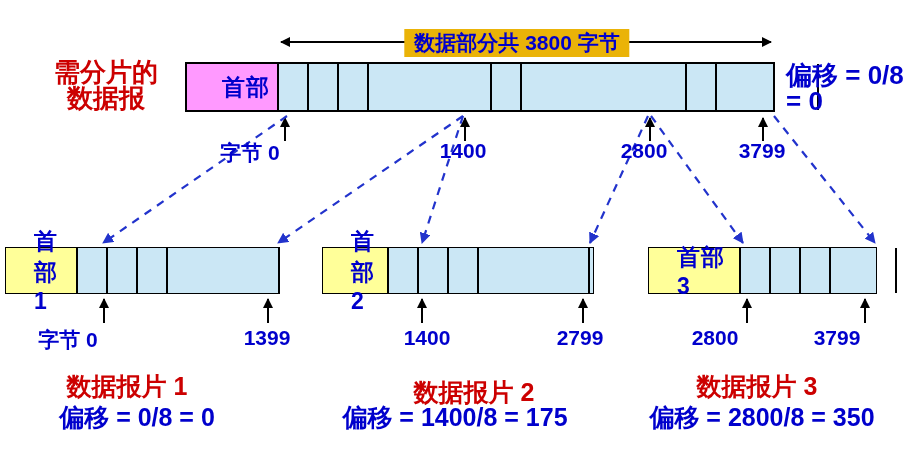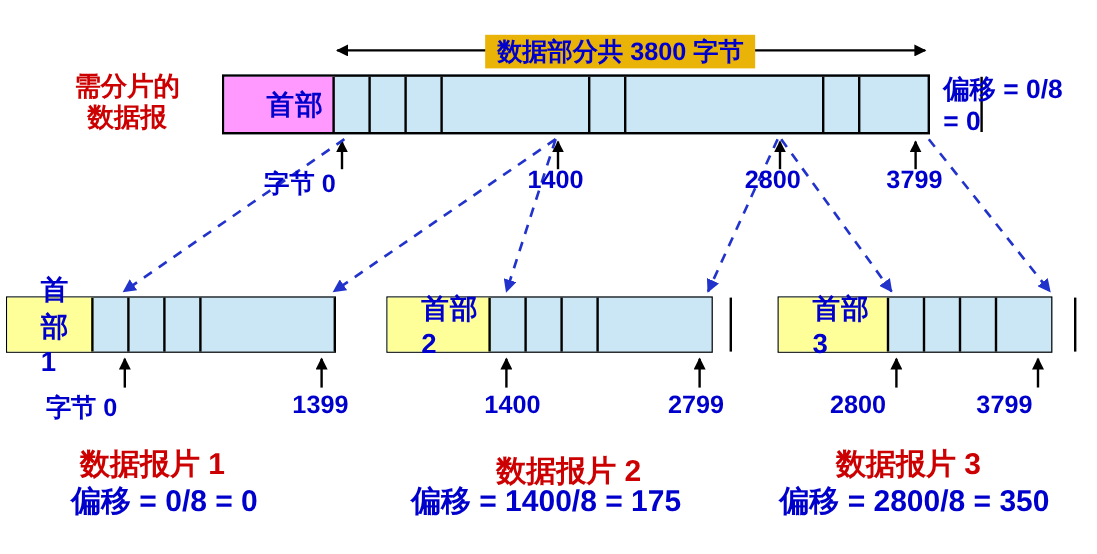--- a/index.html
+++ b/index.html
@@ -13,21 +13,21 @@
   .bar .cell.last{border-right:none;}
   .bar .hdr{display:flex;align-items:center;justify-content:center;
     color:#0000cc;font-size:23px;letter-spacing:1px;}
   .main-bar{left:185px;top:62px;width:590px;height:50px;border:2px solid #000;}
   .frag-bar{height:47px;border:1px solid #000;}
   .lbl{position:absolute;white-space:nowrap;}
   .blue{color:#0000cc;}
   .red{color:#cc0000;}
   .mark{font-size:21px;transform:translateX(-50%);}
   .caption{font-size:25px;transform:translateX(-50%);}
-  .twoline{font-size:22px;line-height:26px;}
+  .twoline{font-size:26px;line-height:26px;}
   .span-label{font-size:21px;background:#eab308;padding:0 10px;transform:translateX(-50%);}
 </style>
 </head>
 <body>
 
 <div id="canvas">
 
   <svg id="overlay" viewBox="0 0 914 462">
     <defs>
       <marker id="blk" markerWidth="12" markerHeight="10" refX="9" refY="5" orient="auto-start-reverse" markerUnits="userSpaceOnUse">
@@ -93,21 +93,21 @@
   <div class="bar frag-bar" style="left:5px;top:247px;width:275px;">
     <div class="cell hdr" style="width:72px;background:#ffff99;">首部 1</div>
     <div class="cell" style="width:17px;"></div>
     <div class="cell" style="width:17px;"></div>
     <div class="cell" style="width:17px;"></div>
     <div class="cell" style="width:112px;"></div>
     <div class="cell last" style="width:18px;"></div>
   </div>
 
   <div class="bar frag-bar" style="left:322px;top:247px;width:272px;">
-    <div class="cell hdr" style="width:86px;background:#ffff99;">首部 2</div>
+    <div class="cell hdr" style="width:66px;background:#ffff99;">首部 2</div>
     <div class="cell" style="width:17px;"></div>
     <div class="cell" style="width:17px;"></div>
     <div class="cell" style="width:17px;"></div>
     <div class="cell" style="width:111px;"></div>
     <div class="cell last" style="width:18px;"></div>
   </div>
 
   <div class="bar frag-bar" style="left:648px;top:247px;width:229px;">
     <div class="cell hdr" style="width:92px;background:#ffff99;">首部 3</div>
     <div class="cell" style="width:17px;"></div>

